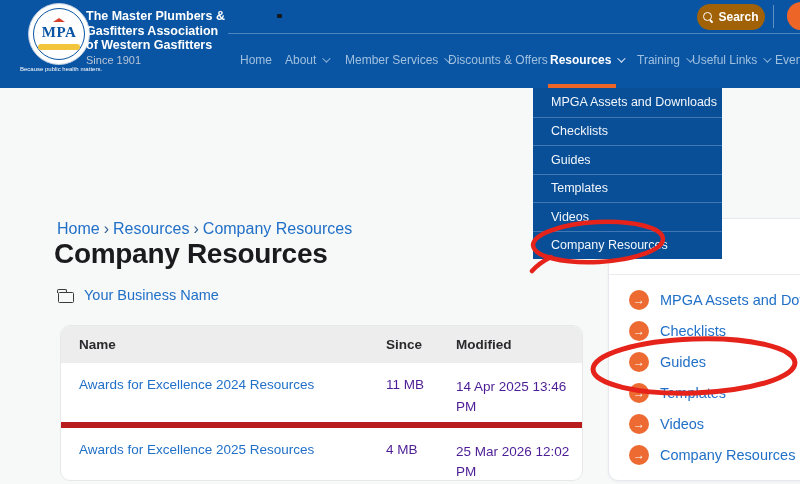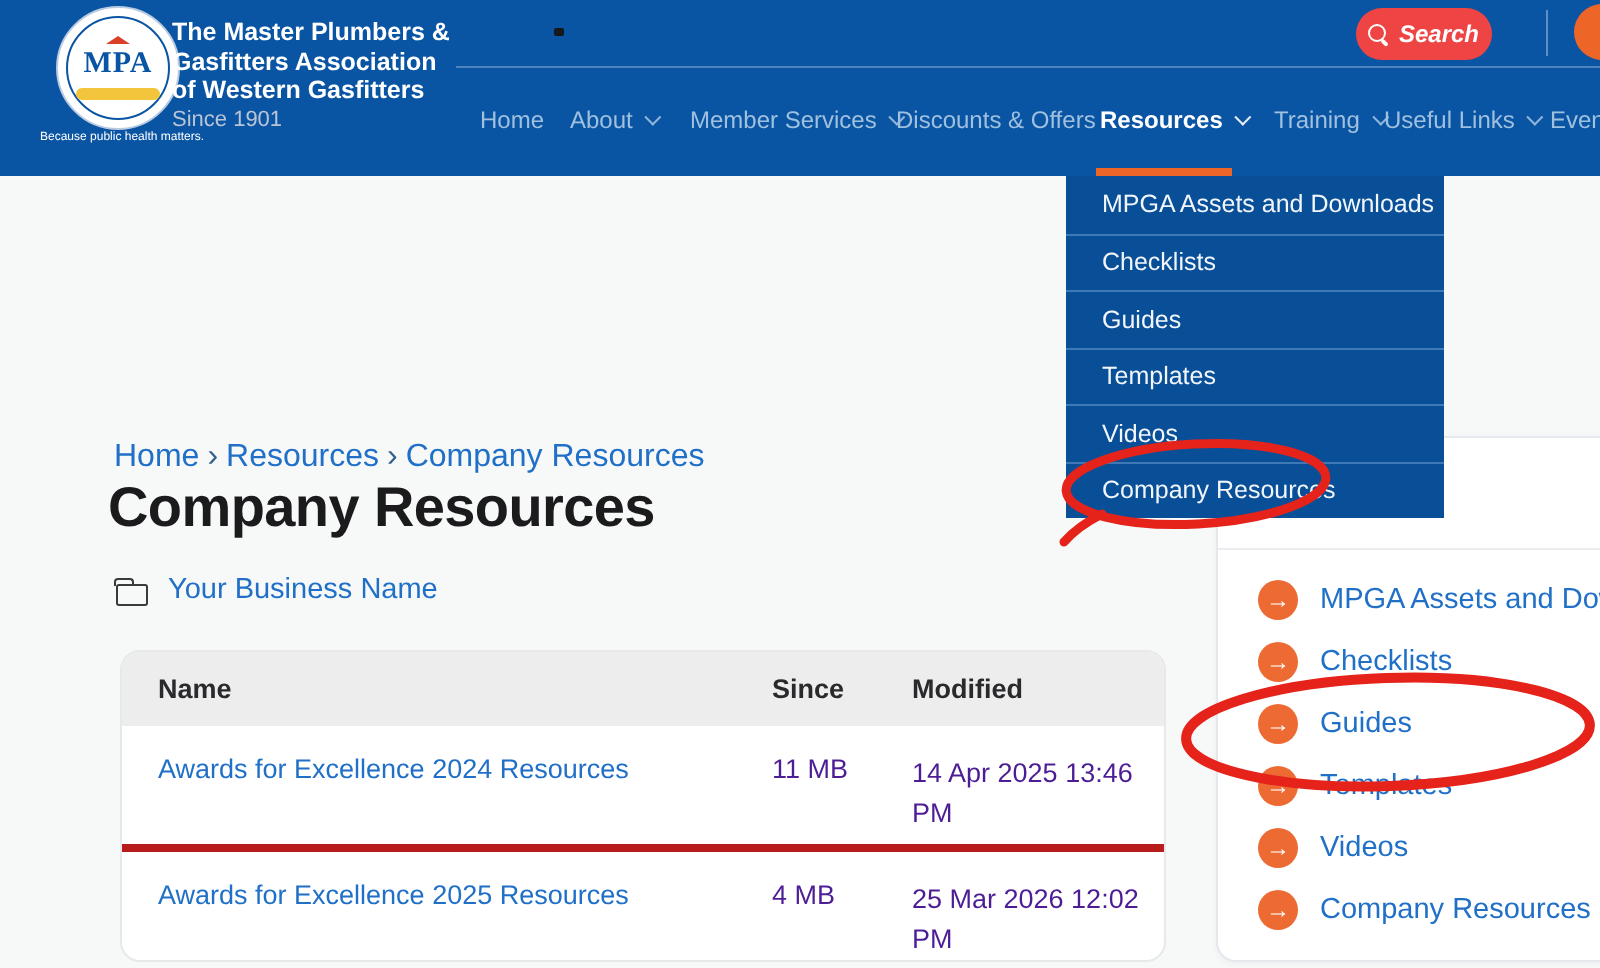--- a/index.html
+++ b/index.html
@@ -24,24 +24,24 @@
     border-left:6px solid transparent; border-right:6px solid transparent; border-bottom:4px solid #d8402a; }
   .logo-band { position:absolute; left:9px; right:9px; top:40px; height:6px; background:#f3c53d; border-radius:3px; }
   .logo-tagline { position:absolute; left:20px; top:66px; width:80px; text-align:center;
     font-size:6px; color:#fff; white-space:nowrap; }
 
   .org-name { position:absolute; left:86px; top:9px; color:#fff; font-size:12.5px; font-weight:700; line-height:14.5px; }
   .org-since { position:absolute; left:86px; top:54px; color:#b9c5d6; font-size:11px; }
 
   .stray-dot { position:absolute; left:277px; top:14px; width:5px; height:4px; background:#15181c; border-radius:1px; }
 
-  .search-btn { position:absolute; left:678px; top:4px; width:68px; height:26px; background:#ef4444;
+  .search-btn { position:absolute; left:697px; top:4px; width:68px; height:26px; background:#a16207;
     border:none; border-radius:13px; color:#fff; font-size:12px; font-weight:600;
     display:flex; align-items:center; justify-content:center; gap:5px; cursor:pointer;
-    font-family:"Liberation Sans", sans-serif;font-style:italic; }
+    font-family:"Liberation Sans", sans-serif; }
   .mag-icon { position:relative; width:10px; height:10px; display:inline-block; }
   .mag-icon::before { content:""; position:absolute; left:0; top:0; width:7px; height:7px;
     border:1.6px solid #fff; border-radius:50%; }
   .mag-icon::after { content:""; position:absolute; left:7px; top:7px; width:3.5px; height:1.6px;
     background:#fff; transform:rotate(45deg); transform-origin:left center; border-radius:1px; }
 
   .header-vdivider { position:absolute; left:773px; top:5px; width:1px; height:23px; background:rgba(255,255,255,.35); }
   .partial-circle-btn { position:absolute; left:787px; top:2px; width:28px; height:28px; border-radius:50%;
     background:#ee6528; border:none; cursor:pointer; }
 
@@ -76,21 +76,21 @@
 
   
   .table-card { position:absolute; left:60px; top:237px; width:523px; height:156px; background:#fff;
     border:1px solid #e7e8ea; border-radius:10px; overflow:hidden; z-index:4; }
   .t-head { display:flex; height:37px; align-items:center; background:#ededee;
     font-size:13.5px; font-weight:700; color:#2a2a2d; }
   .col-name { width:325px; padding-left:18px; }
   .col-size { width:70px; }
   .col-mod  { flex:1; }
   .t-row { display:flex; height:59px; align-items:flex-start; padding-top:14px; font-size:13.5px; }
-  .t-row + .t-row { border-top:4px solid #b91c1c; }
+  .t-row + .t-row { border-top:6px solid #b91c1c; }
   .t-row .col-name a { color:#2170c8; text-decoration:none; cursor:pointer;margin-top:18px; }
   .t-row .col-size, .t-row .col-mod { color:#4c1d95; }
   .t-row .col-mod { width:118px; flex:none; line-height:19.5px; }
 
   
   .side-card { position:absolute; left:608px; top:130px; width:272px; height:263px; background:#fff;
     border:1px solid #e6e8ee; border-radius:10px; z-index:5; box-shadow:0 1px 3px rgba(30,50,90,.05); }
   .side-head { height:56px; border-bottom:1px solid #ececee; }
   .side-list { padding-top:9px; }
   .side-item { height:31px; display:flex; align-items:center; padding-left:20px; cursor:pointer; }

